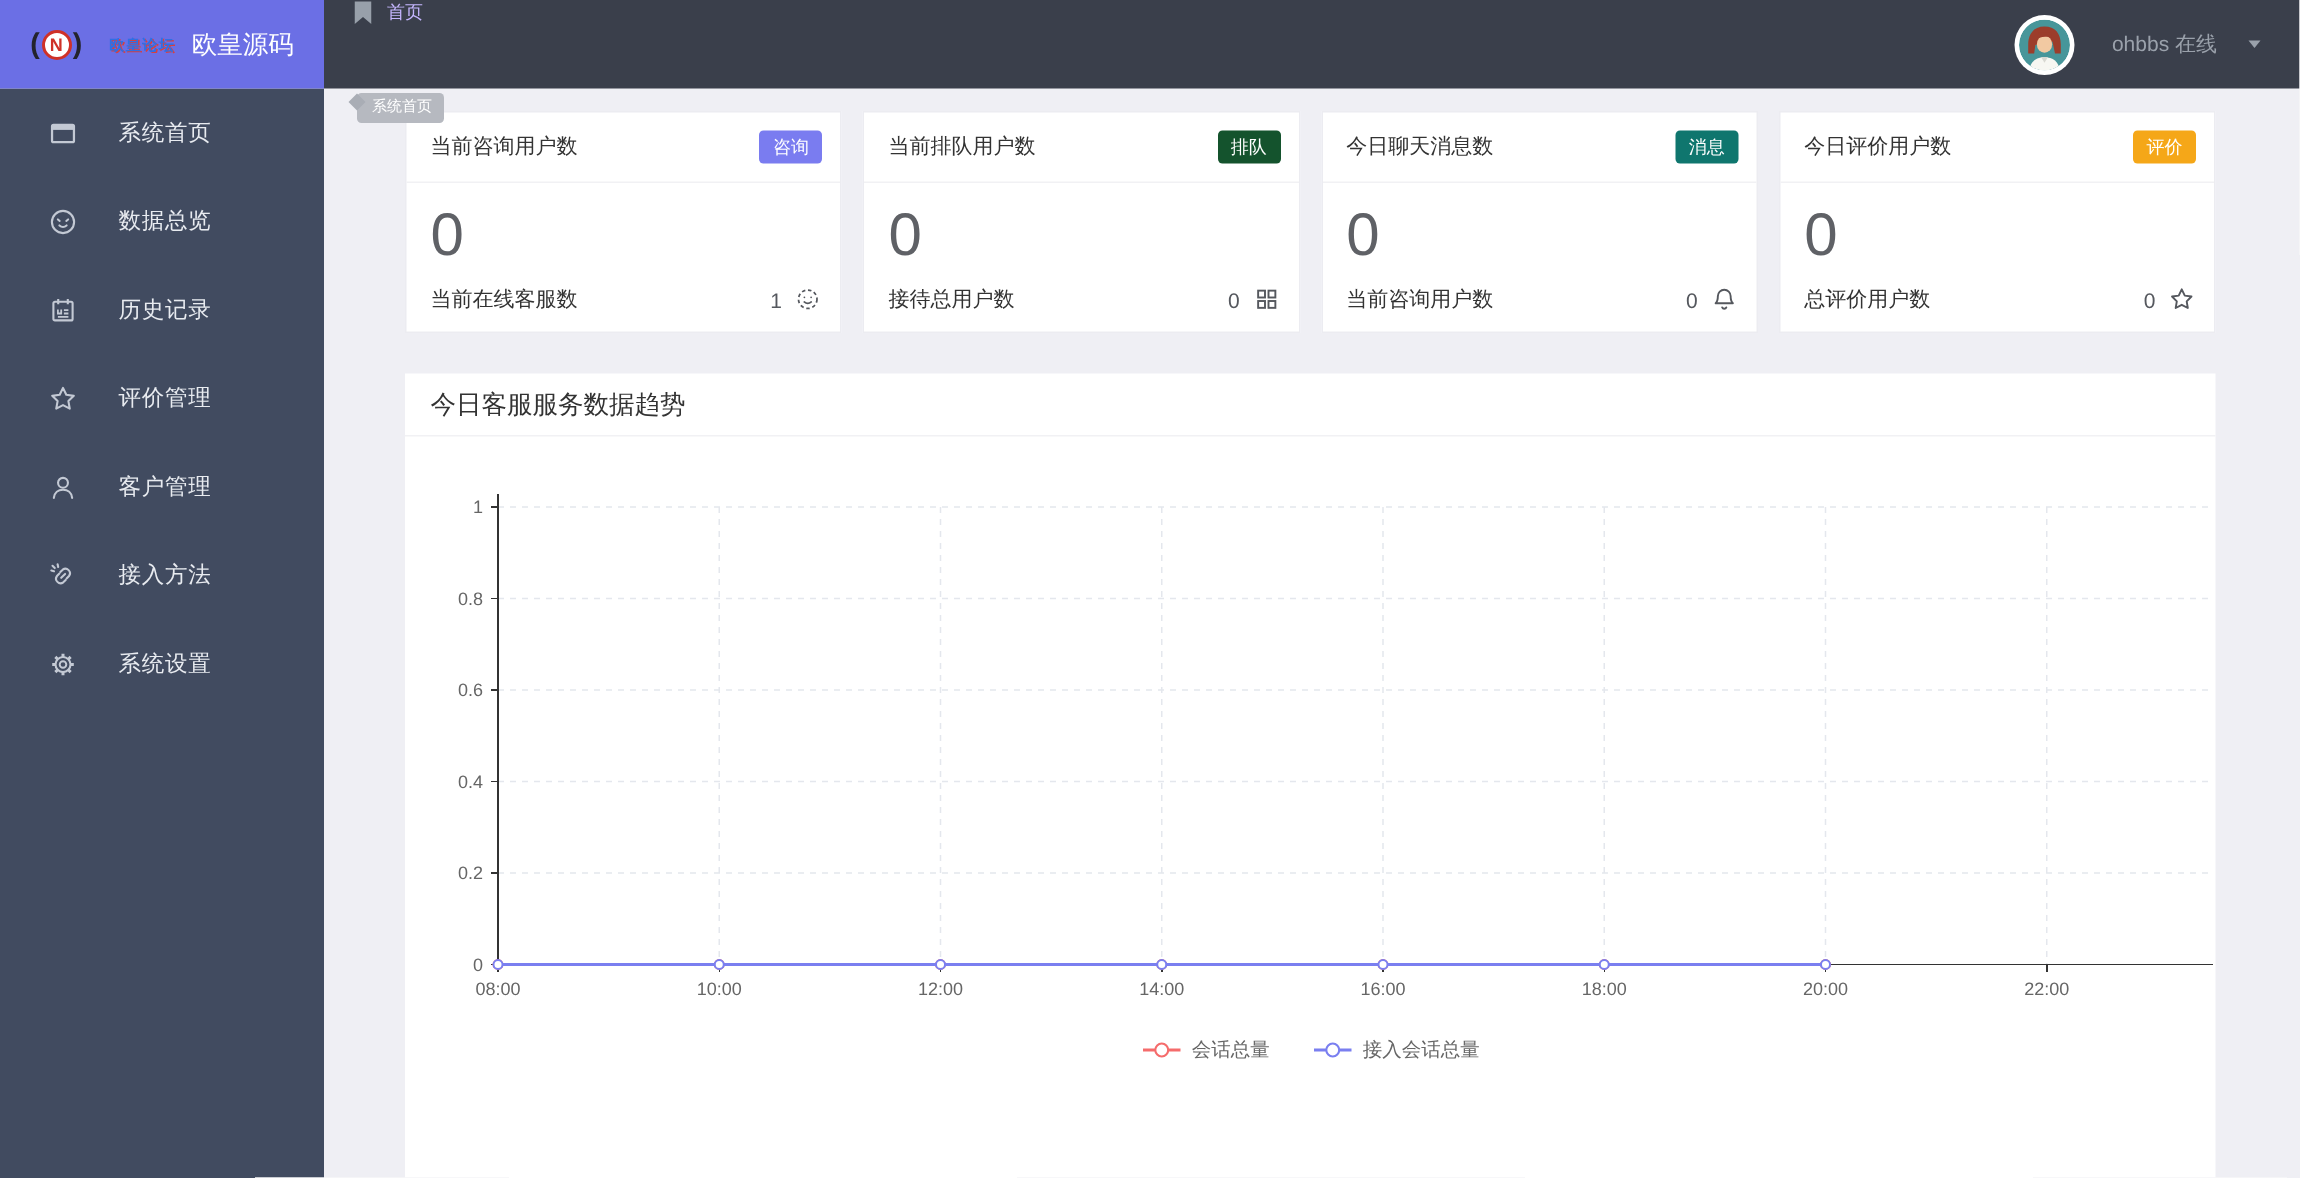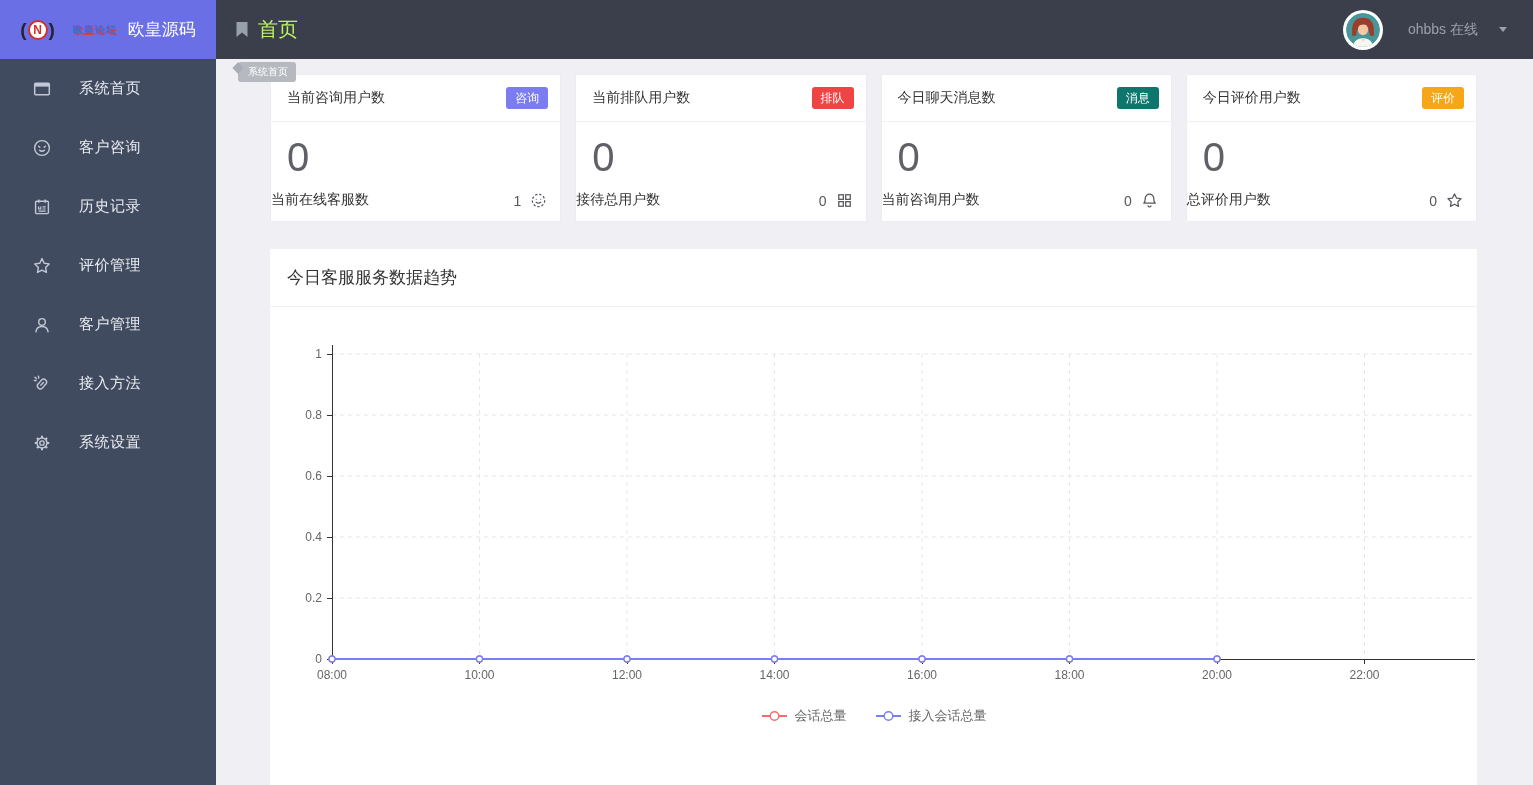--- a/index.html
+++ b/index.html
@@ -12,21 +12,21 @@
   
   .header { position:absolute; top:0; left:0; right:0; height:59px; display:flex; z-index:5; }
   .logo { width:216px; height:59px; background:#6b6fe5; display:flex; align-items:center; justify-content:center; gap:6px; }
   .emblem { display:flex; align-items:center; }
   .emblem .paren { color:#23232c; font-weight:900; font-size:19px; line-height:1; }
   .emblem .ncircle { width:20px; height:20px; margin:0 1px; background:#fff; border:2px solid #cf3128; border-radius:50%;
     color:#cf3128; font-weight:900; font-size:12px; display:flex; align-items:center; justify-content:center; }
   .brand-glitch { color:#2f6fe4; font-weight:800; font-size:10px; letter-spacing:1px; text-shadow:1px 1px 0 #d84040;margin-left:12px; }
   .brand-name { color:#fff; font-size:17px; margin-left:5px; }
   .topnav { flex:1; background:#3a3f4b; display:flex; align-items:center; justify-content:space-between; padding:0 26px 0 19px; }
-  .nav-home { display:flex; align-items:center; gap:9px; color:#bef264; font-size:20px; cursor:pointer; height:100%; }
+  .nav-home { display:flex; align-items:flex-start; gap:9px; color:#c4b5fd; font-size:12px; cursor:pointer; height:100%; }
   .user-menu { display:flex; align-items:center; gap:25px; cursor:pointer; }
   .avatar-ring { width:40px; height:40px; border-radius:50%; background:#fff; display:flex; align-items:center; justify-content:center; }
   .avatar-ring svg { border-radius:50%; display:block; }
   .user-name { color:#9aa1ab; font-size:14px; }
   .caret-down { width:0; height:0; border-left:4px solid transparent; border-right:4px solid transparent; border-top:5px solid #9aa1ab; margin-left:-4px; }
   
   .sidebar { position:absolute; top:59px; left:0; bottom:0; width:216px; background:#414b60; z-index:4; }
   .side-item { height:59px; display:flex; align-items:center; padding-left:31px; cursor:pointer; }
   .side-icon { width:22px; display:flex; justify-content:center; margin-right:26px; }
   .side-label { color:#e8ebf0; font-size:15px; letter-spacing:0.5px; }
@@ -38,26 +38,26 @@
   .panel { background:#fff; }
   .overview-head { height:46px; display:flex; align-items:center; padding:0 17px; }
   .panel-title { font-size:17px; color:#333; }
   
   .cards { margin-top:8px; display:grid; grid-template-columns:repeat(4,1fr); gap:14px; }
   .card { background:#fff; border:1px solid #ececf1; height:148px; }
   .card-head { height:47px; display:flex; align-items:center; justify-content:space-between; padding:0 12px 0 16px; border-bottom:1px solid #f1f1f4; }
   .card-title { font-size:14px; color:#333; }
   .badge { color:#fff; font-size:12px; line-height:1; padding:5px 9px; border-radius:3px; }
   .card-value { font-size:40px; color:#5f6166; padding:15px 16px 0; line-height:1; }
-  .card-foot { display:flex; align-items:flex-end; justify-content:space-between; padding:14px 13px 0 0; }
+  .card-foot { display:flex; align-items:flex-start; justify-content:space-between; padding:14px 13px 0 16px; }
   .foot-label { font-size:14px; color:#333; }
   .foot-right { display:flex; align-items:center; gap:9px; color:#55585e; font-size:14px; }
   
   .chart-panel { margin-top:27px; height:560px; }
-  .chart-head { height:58px; border-bottom:1px solid #f1f1f4; display:flex; align-items:center; padding:0 17px;text-align:right; }
+  .chart-head { height:42px; border-bottom:1px solid #f1f1f4; display:flex; align-items:center; padding:0 17px;text-align:right; }
   #trend-chart { display:block; }
   .legend { display:flex; justify-content:center; align-items:flex-start; gap:28px; margin-top:0; }
   .legend-item { display:flex; align-items:center; gap:7px; font-size:13px; color:#666; cursor:pointer; }
 </style>
 </head>
 <body>
 
 <div class="header">
   <div class="logo">
     <span class="emblem">
@@ -110,21 +110,21 @@
     <span class="side-label">系统首页</span>
   </div>
   <div class="side-item">
     <span class="side-icon">
       <svg width="20" height="20" viewBox="0 0 20 20" fill="none" stroke="#c3c9d4" stroke-width="1.4">
           <circle cx="10" cy="10" r="7.4"></circle>
           <path d="M6.6 8.3l1.2 1M13.4 8.3l-1.2 1" stroke-linecap="round"></path>
           <path d="M7.6 12.3c.8.7 1.6 1 2.4 1s1.6-.3 2.4-1" stroke-linecap="round"></path>
         </svg>
     </span>
-    <span class="side-label">客户咨询</span>
+    <span class="side-label">数据总览</span>
   </div>
   <div class="side-item">
     <span class="side-icon">
       <svg width="20" height="20" viewBox="0 0 20 20" fill="none" stroke="#c3c9d4" stroke-width="1.4">
           <rect x="3.6" y="4.2" width="12.8" height="12.4" rx="1"></rect>
           <path d="M6.8 2.4v3.4M13.2 2.4v3.4"></path>
           <path d="M6.6 9.4v2.6h2.2V9.4" stroke-width="1.2"></path>
           <path d="M10.6 9.8h3M10.6 12h3M6.6 14.2h7" stroke-width="1.2"></path>
         </svg>
     </span>
@@ -197,21 +197,21 @@
               <circle cx="10.1" cy="6.8" r="0.55" fill="#55585e" stroke="none"></circle>
               <path d="M5.8 9.7c.7.6 1.4.9 2.2.9s1.5-.3 2.2-.9" stroke-linecap="round"></path>
             </svg>
         </span>
       </div>
     </div>
 
     <div class="card">
       <div class="card-head">
         <span class="card-title">当前排队用户数</span>
-        <span class="badge" style="background: #ef4444;">排队</span>
+        <span class="badge" style="background: #14532d;">排队</span>
       </div>
       <div class="card-value">0</div>
       <div class="card-foot">
         <span class="foot-label">接待总用户数</span>
         <span class="foot-right">
           <span>0</span>
           <svg width="17" height="17" viewBox="0 0 16 16" fill="none" stroke="#55585e" stroke-width="1.2">
               <rect x="2.6" y="2.6" width="4.3" height="4.3"></rect>
               <rect x="9.1" y="2.6" width="4.3" height="4.3"></rect>
               <rect x="2.6" y="9.1" width="4.3" height="4.3"></rect>

